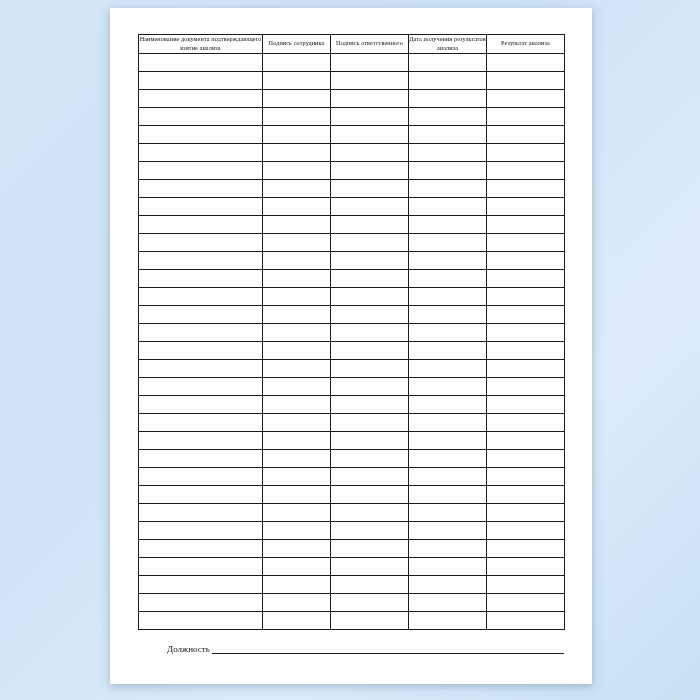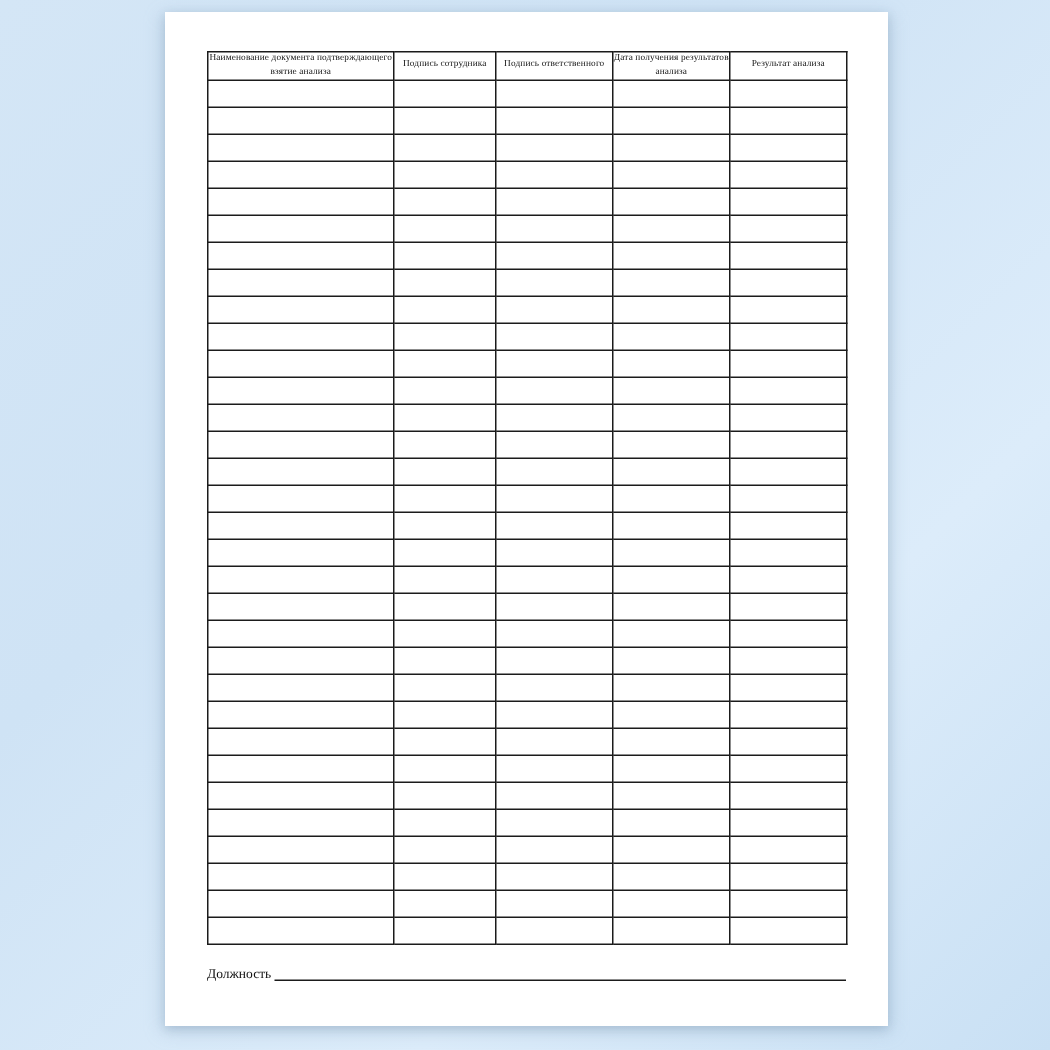--- a/index.html
+++ b/index.html
@@ -83,20 +83,21 @@
     width: 426px;
     display: flex;
     align-items: flex-end;
     font-size: 9px;
     color: #111;
   }
   .footer-label {
     white-space: nowrap;
     padding-right: 2px;
     line-height: 1;
+    margin-left: 29px;
   }
   .footer-line {
     flex: 1;
     border-bottom: 1px solid #1b1b1b;
     height: 9px;
   }
 </style>
 </head>
 <body>
 

